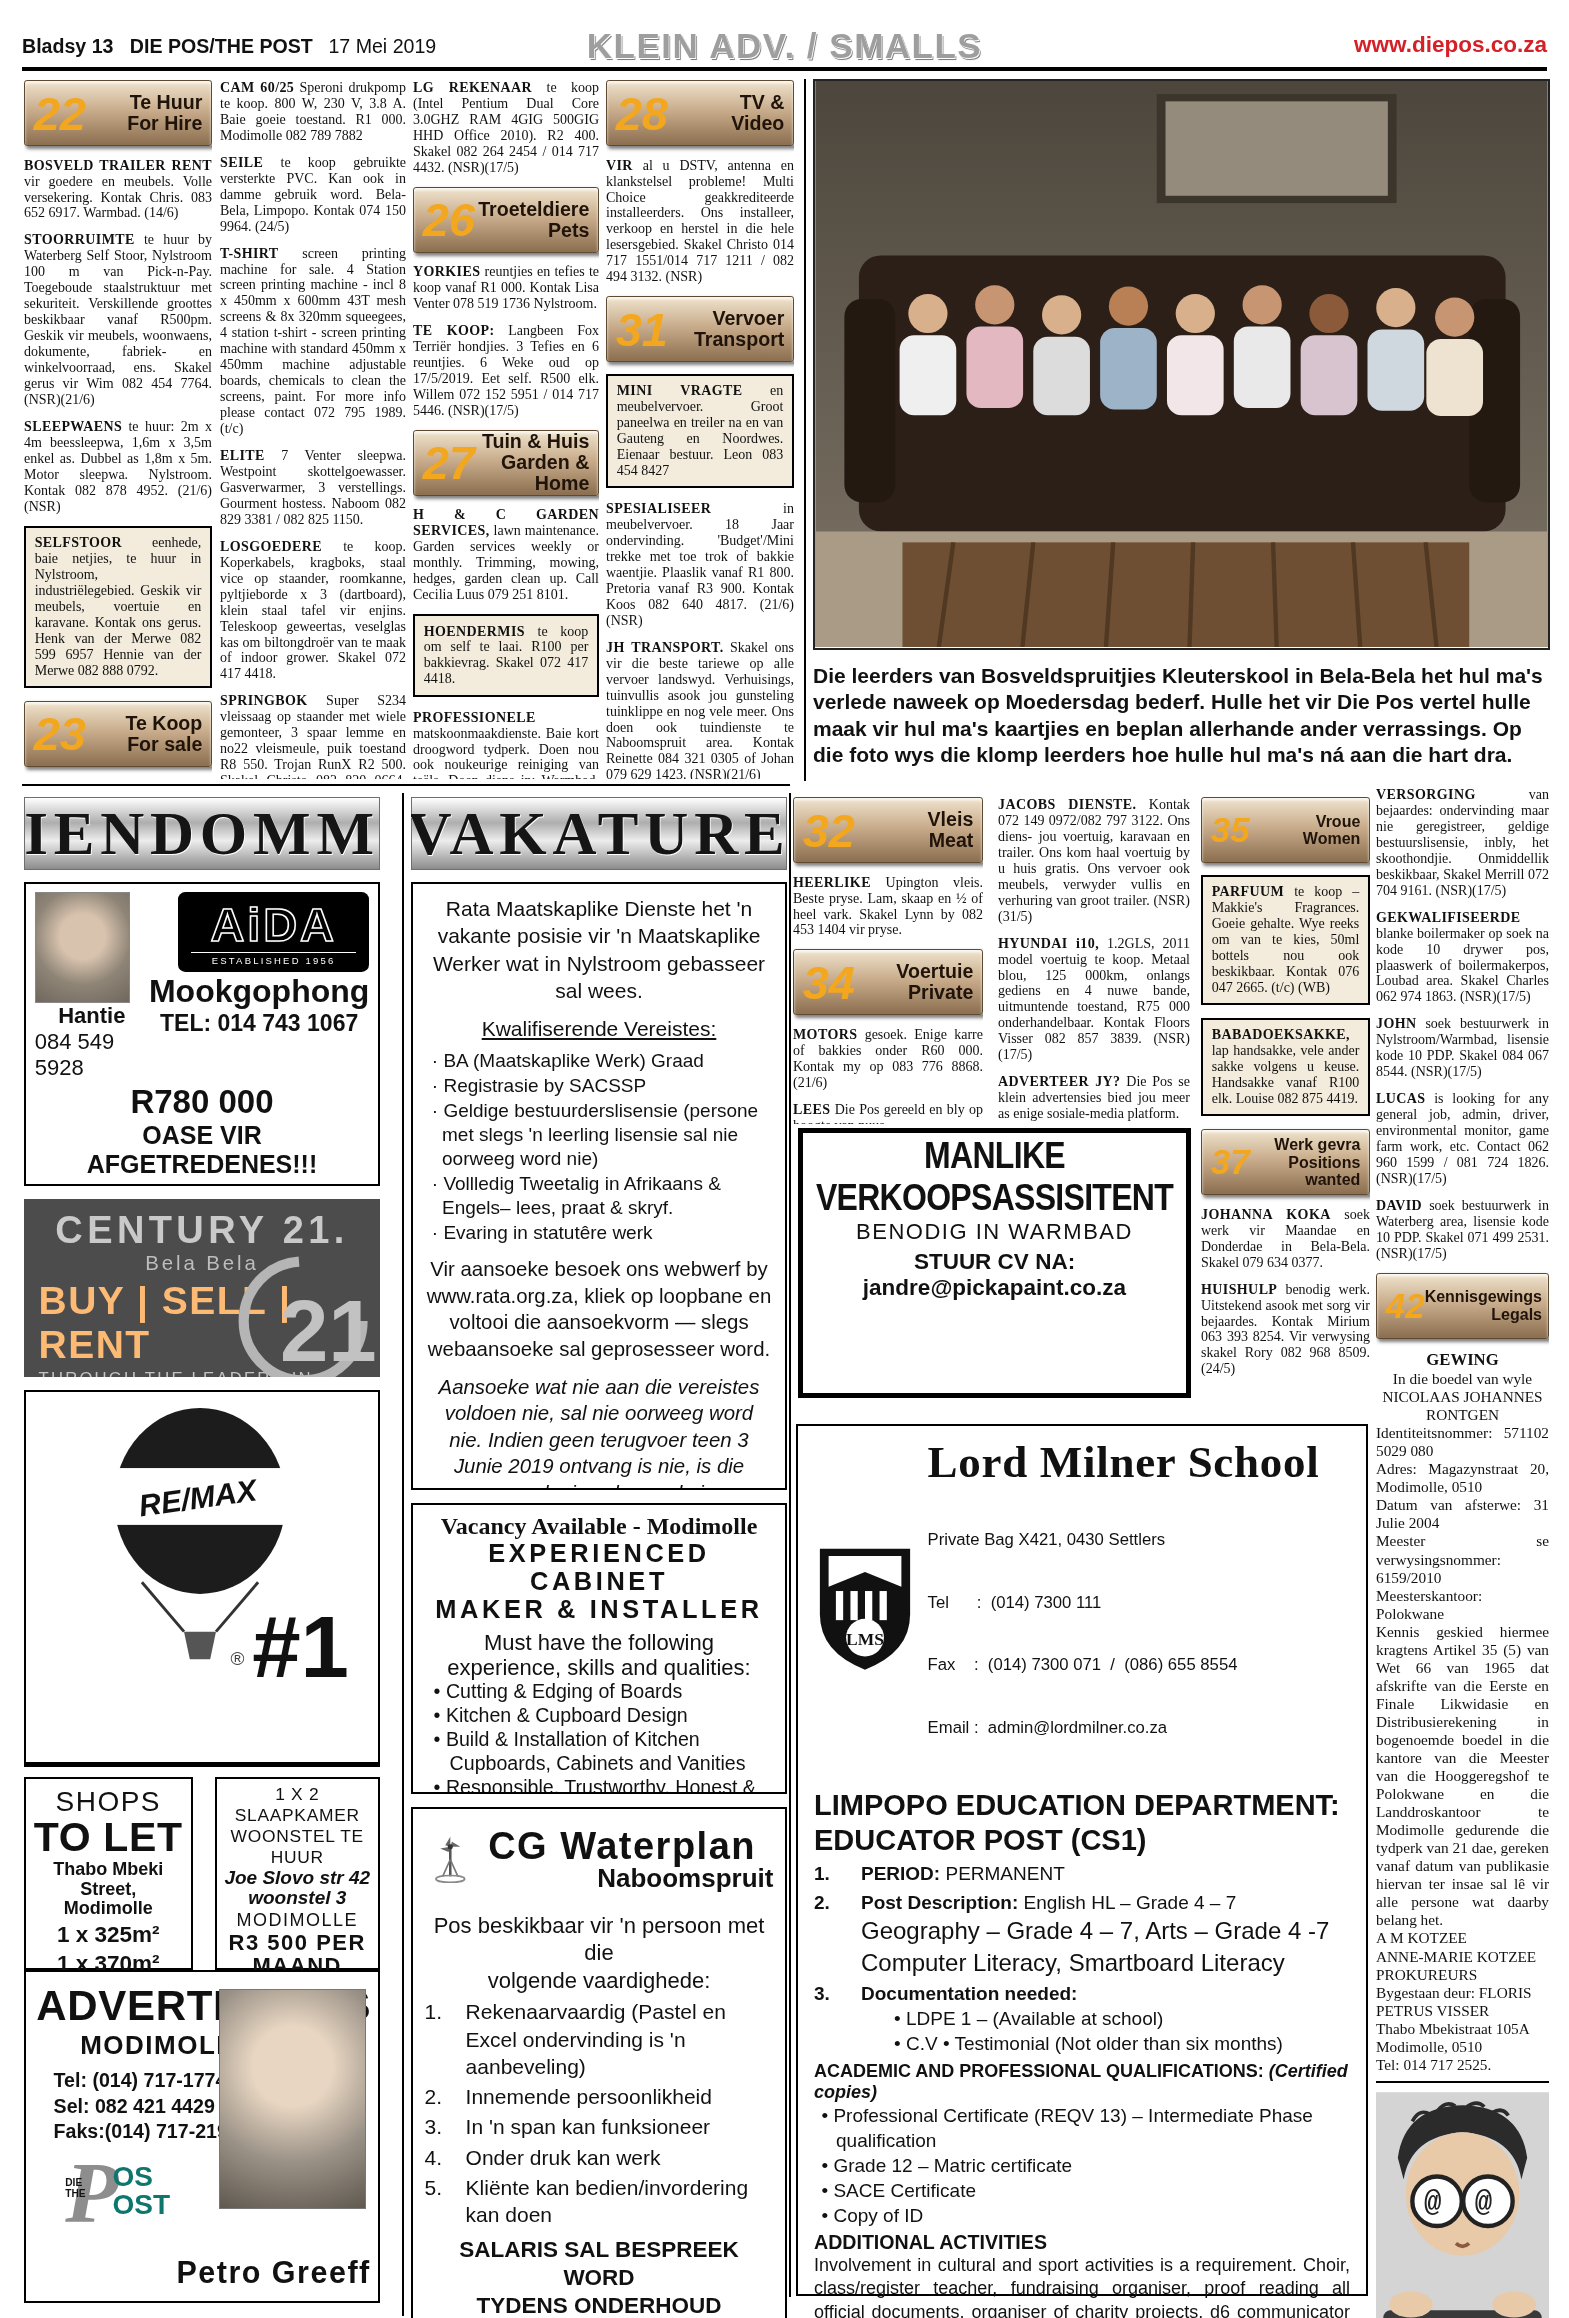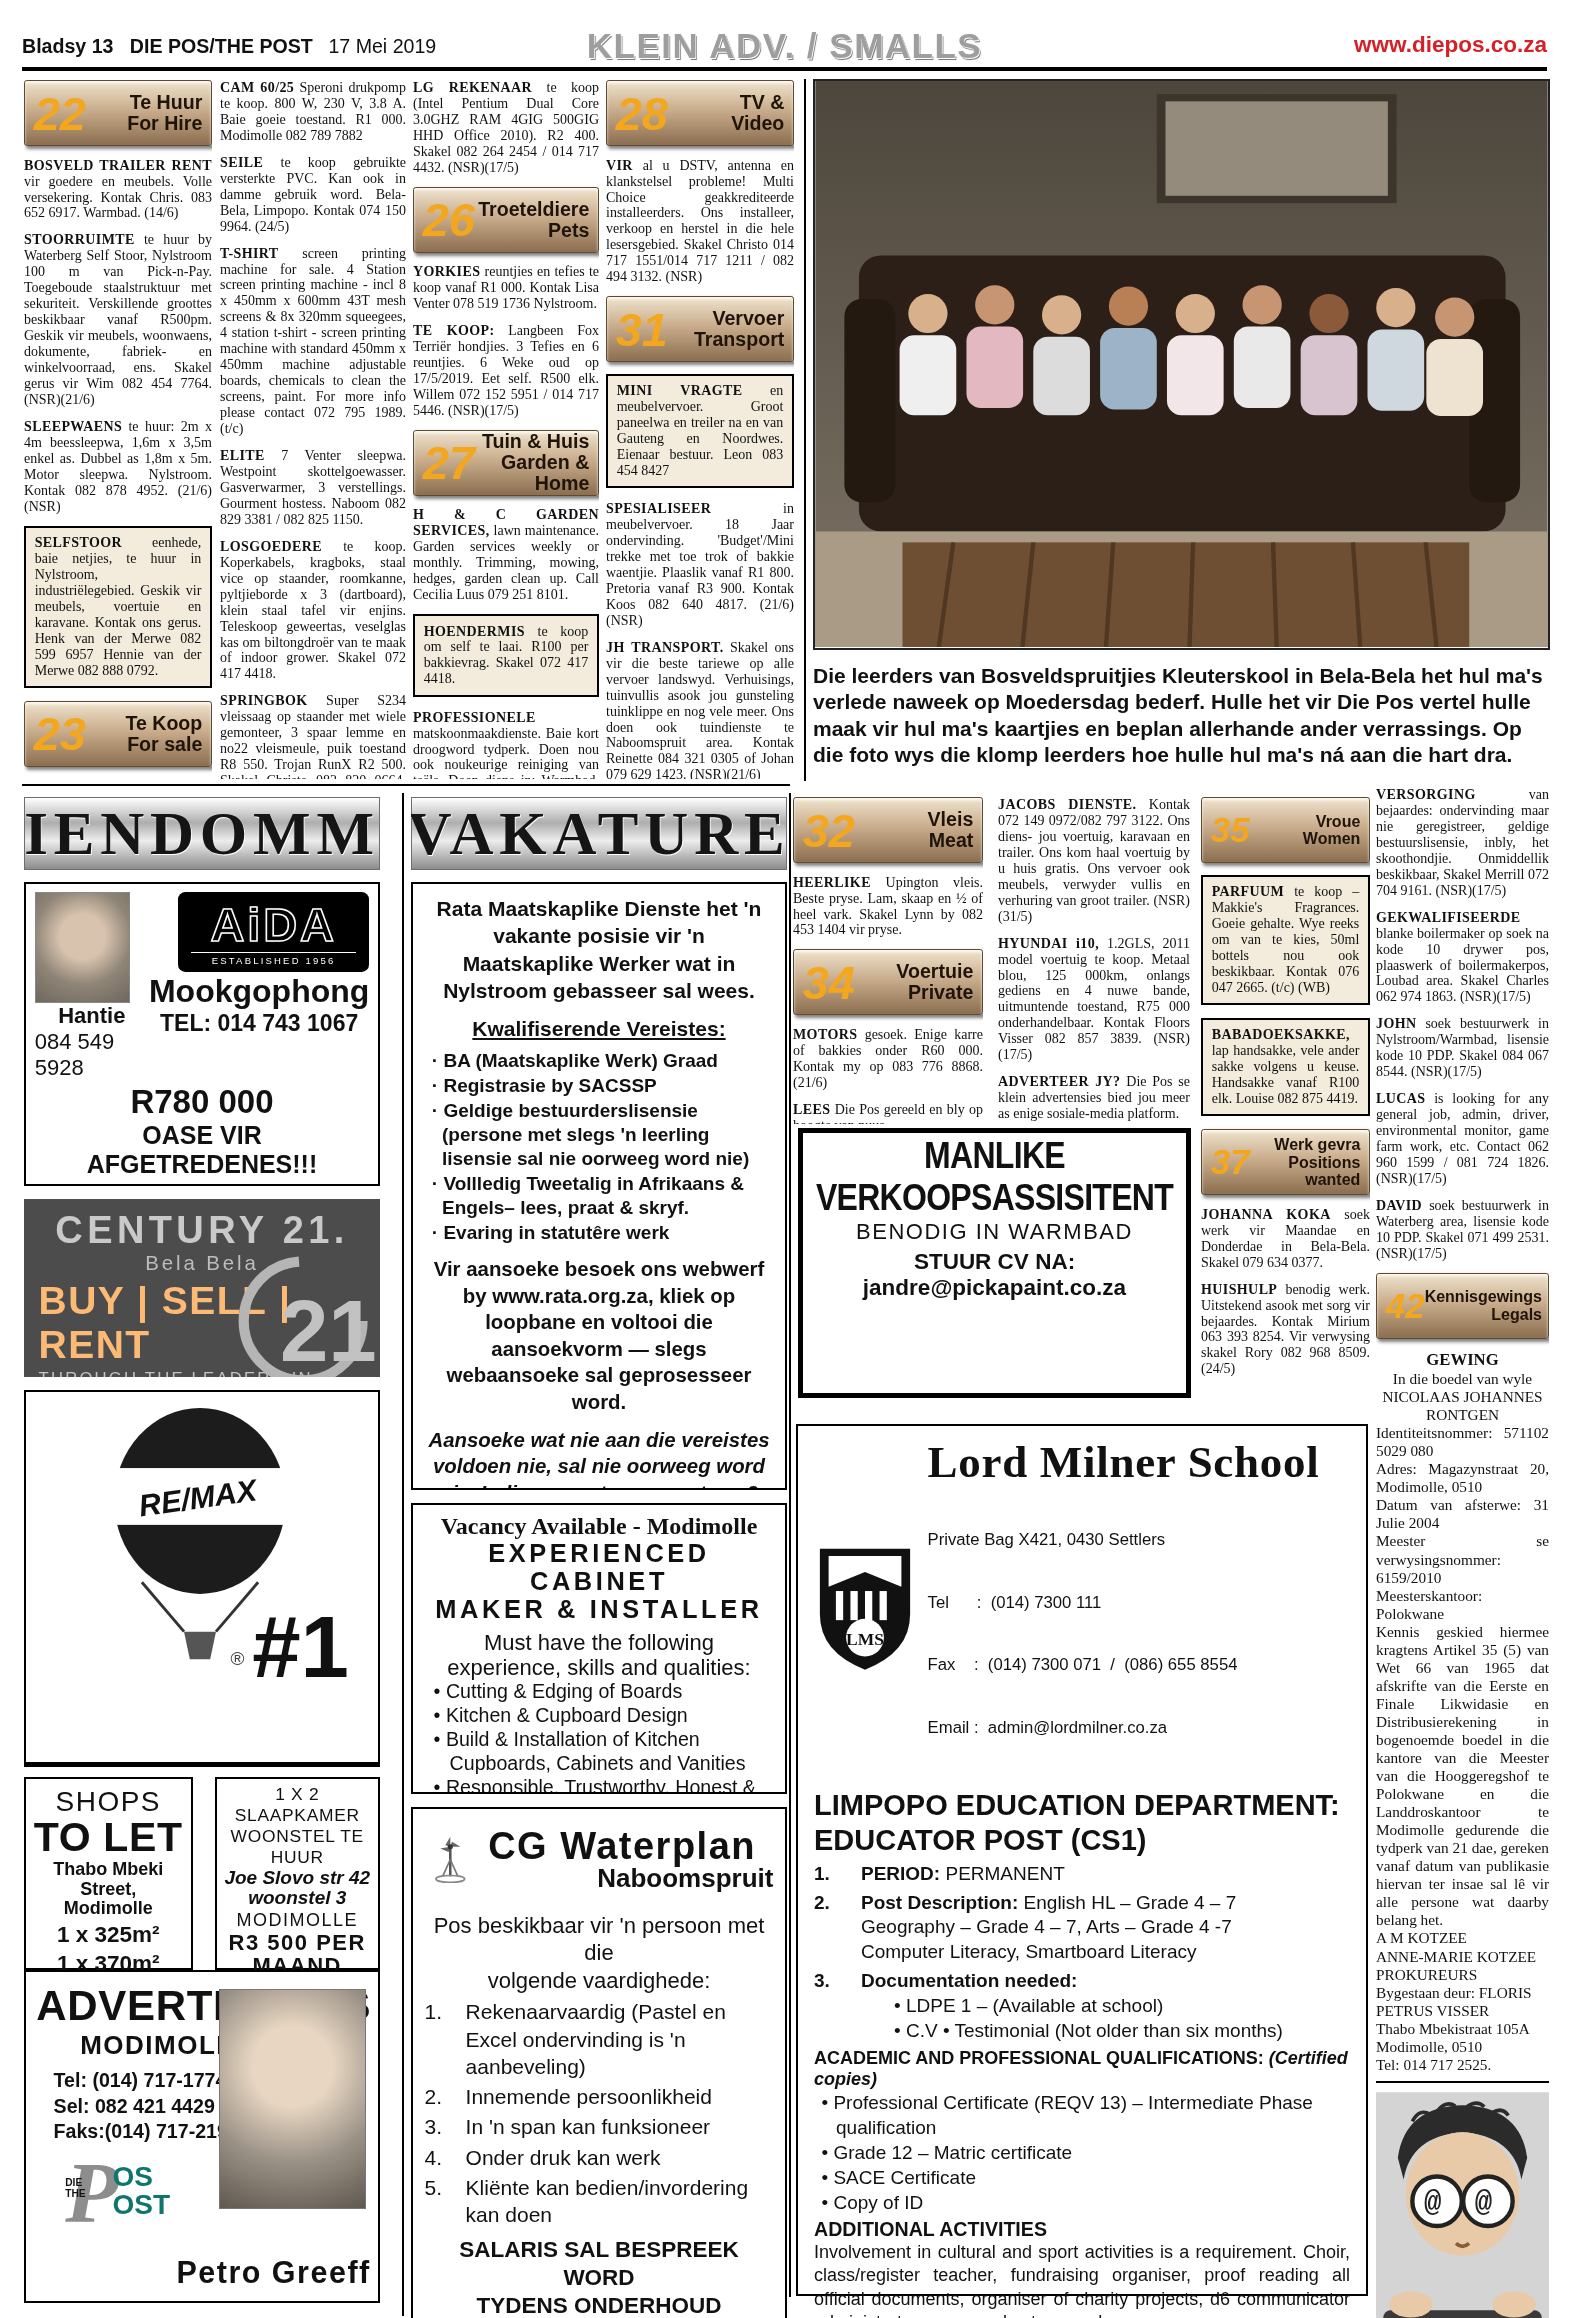--- a/index.html
+++ b/index.html
@@ -89,21 +89,21 @@
      background:radial-gradient(circle at 50% 35%,#e8d6c2 25%,#9b9287 60%,#5f584e 100%);border:0.7px solid #777;}
   .adverts .agent-name{position:absolute;right:7.3px;bottom:10.2px;font-size:30.5px;font-weight:bold;letter-spacing:1.5px;}
   .pos-logo{display:inline-block;position:relative;line-height:1;}
   .pos-logo .die{position:absolute;left:0;top:34%;font-size:10.2px;font-weight:bold;line-height:1.05;}
   .pos-logo .p{font-family:"Liberation Serif",serif;font-style:italic;font-weight:bold;}
   .pos-logo .stack{display:inline-block;vertical-align:top;margin-left:-5.8px;font-weight:bold;}
   .pos-sm{margin:4.4px 0 0 29px;}
   .pos-sm .p{font-size:87px;color:#8d8d8d;}
   .pos-sm .stack{font-size:28px;color:#0f766e;line-height:1.0;margin-top:14px;}
   
-  .rata{height:608px;border:2.2px solid #000;padding:11.6px 13px;font-weight:bold;}
+  .rata{height:608px;border:2.2px solid #000;padding:11.6px 13px;font-weight:normal;}
   .rata .intro{text-align:center;font-size:21px;line-height:1.3;}
   .rata .req-t{text-align:center;font-size:21px;text-decoration:underline;margin:13px 0 7.3px;}
   .rata ul,.plainlist{list-style:none;margin:0;padding:0;}
   .rata-reqs li{font-size:19px;line-height:1.25;padding-left:16px;text-indent:-10.2px;margin-bottom:1.5px;}
   .rata-reqs li::before{content:"· ";}
   .rata .apply{text-align:center;font-size:20.4px;line-height:1.3;margin-top:11.6px;}
   .rata .note{text-align:center;font-size:20.4px;font-style:italic;line-height:1.3;margin-top:11.6px;}
   .cabinet{height:291px;border:2.2px solid #000;padding:8.7px 11.6px;}
   .cab-t{text-align:center;font-family:"Liberation Serif",serif;font-weight:bold;font-size:24px;}
   .cab-r{text-align:center;font-weight:bold;font-size:25.4px;letter-spacing:3.6px;line-height:1.1;}
@@ -130,21 +130,21 @@
   .man-mail{font-size:22.5px;font-weight:bold;}
   
   .lm{left:796px;top:1424px;width:572px;height:872px;border:2.2px solid #000;box-sizing:border-box;padding:10.2px 16px;}
   .lm-head{display:flex;gap:11.6px;align-items:center;}
   .lm-school{font-family:"Liberation Serif",serif;font-weight:bold;font-size:45px;letter-spacing:0.7px;}
   .lm-contact{font-size:16.7px;line-height:1.25;white-space:pre-wrap;}
   .lm-dept{text-align:left;font-weight:bold;font-size:29px;line-height:1.2;margin-top:7.3px;}
   .lm-line{display:flex;font-size:19px;line-height:1.3;margin-top:4.4px;}
   .lm-line .n{width:47px;flex:none;font-weight:bold;}
   .lm-line .h{font-weight:bold;}
-  .lm-cont{margin-left:47px;font-size:19px;line-height:1.3;}
+  .lm-cont{margin-left:47px;font-size:24px;line-height:1.3;}
   .lm-doc{margin-left:80px;font-size:19px;line-height:1.3;}
   .lm-acad{font-size:18px;font-weight:bold;margin-top:4.4px;}
   .lm-acad i{font-weight:bold;}
   .lm-qual li{font-size:19px;line-height:1.32;padding-left:22px;text-indent:-14.5px;}
   .lm-qual li::before{content:"• ";}
   .lm-addh{font-weight:bold;font-size:19.6px;margin-top:2.9px;}
   .lm-para{font-size:18px;line-height:1.3;text-align:justify;}
   
   .legal{font-family:"Liberation Serif",serif;font-size:15.3px;line-height:1.18;}
   .legal .c{text-align:center;}

